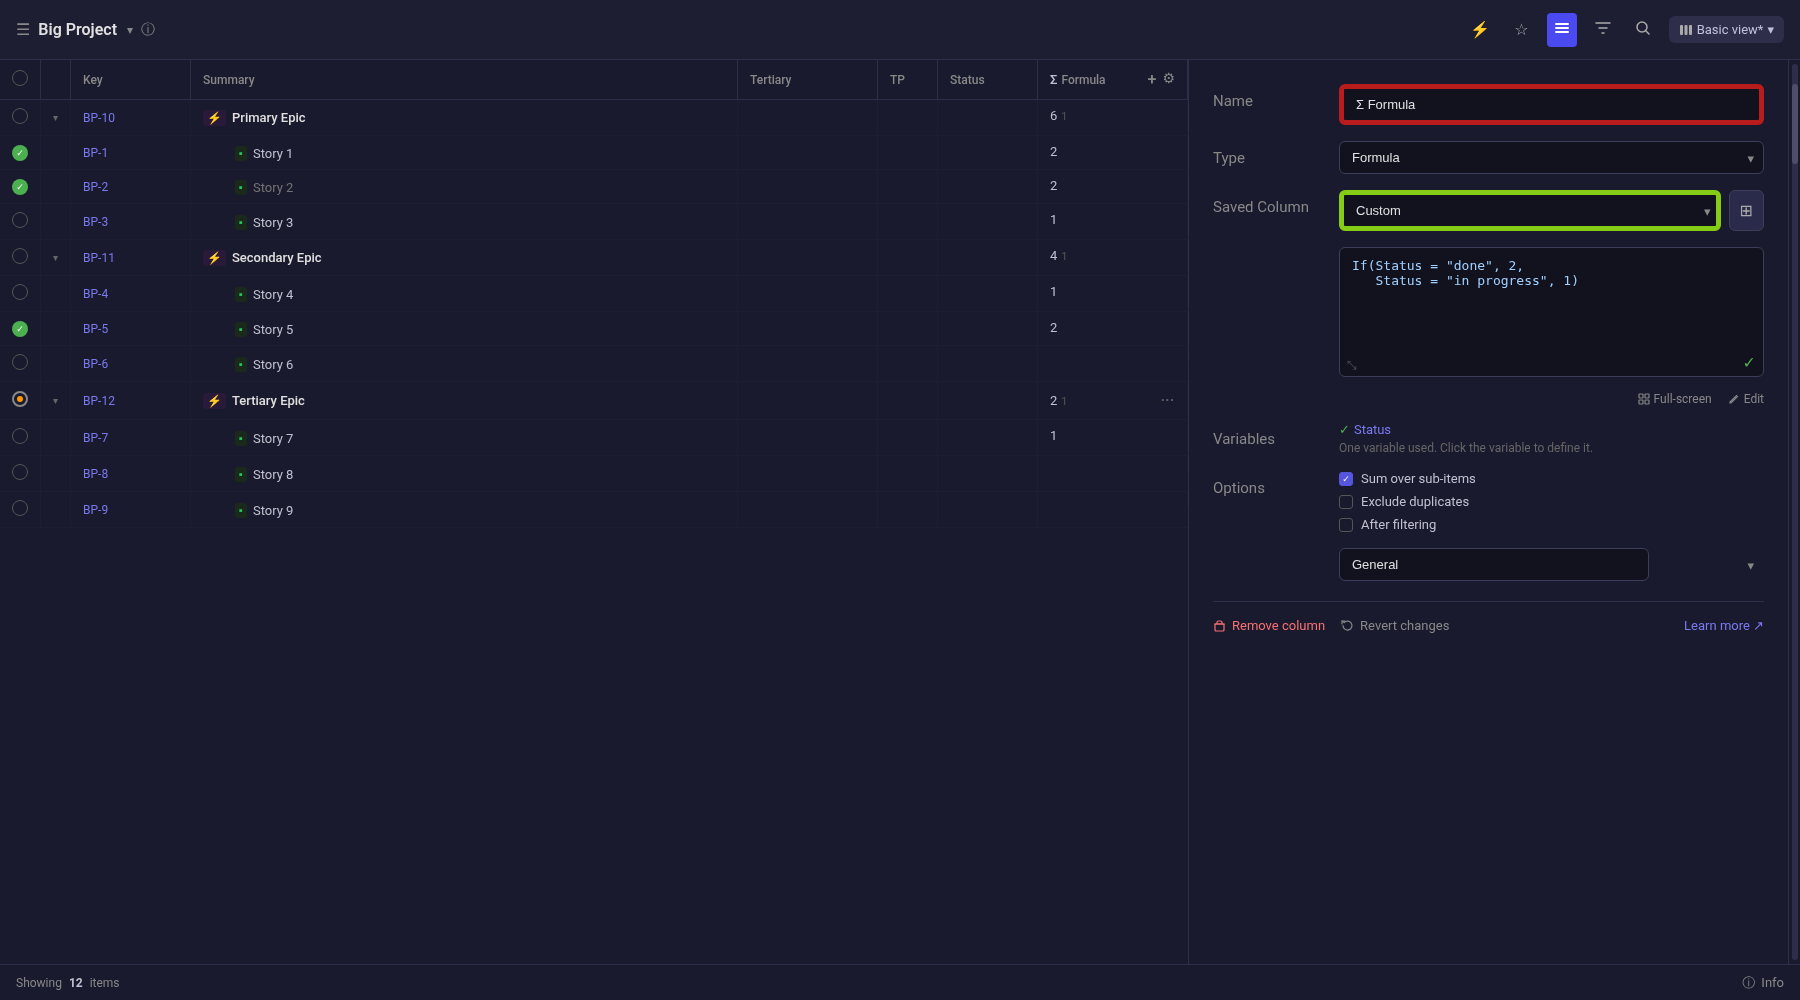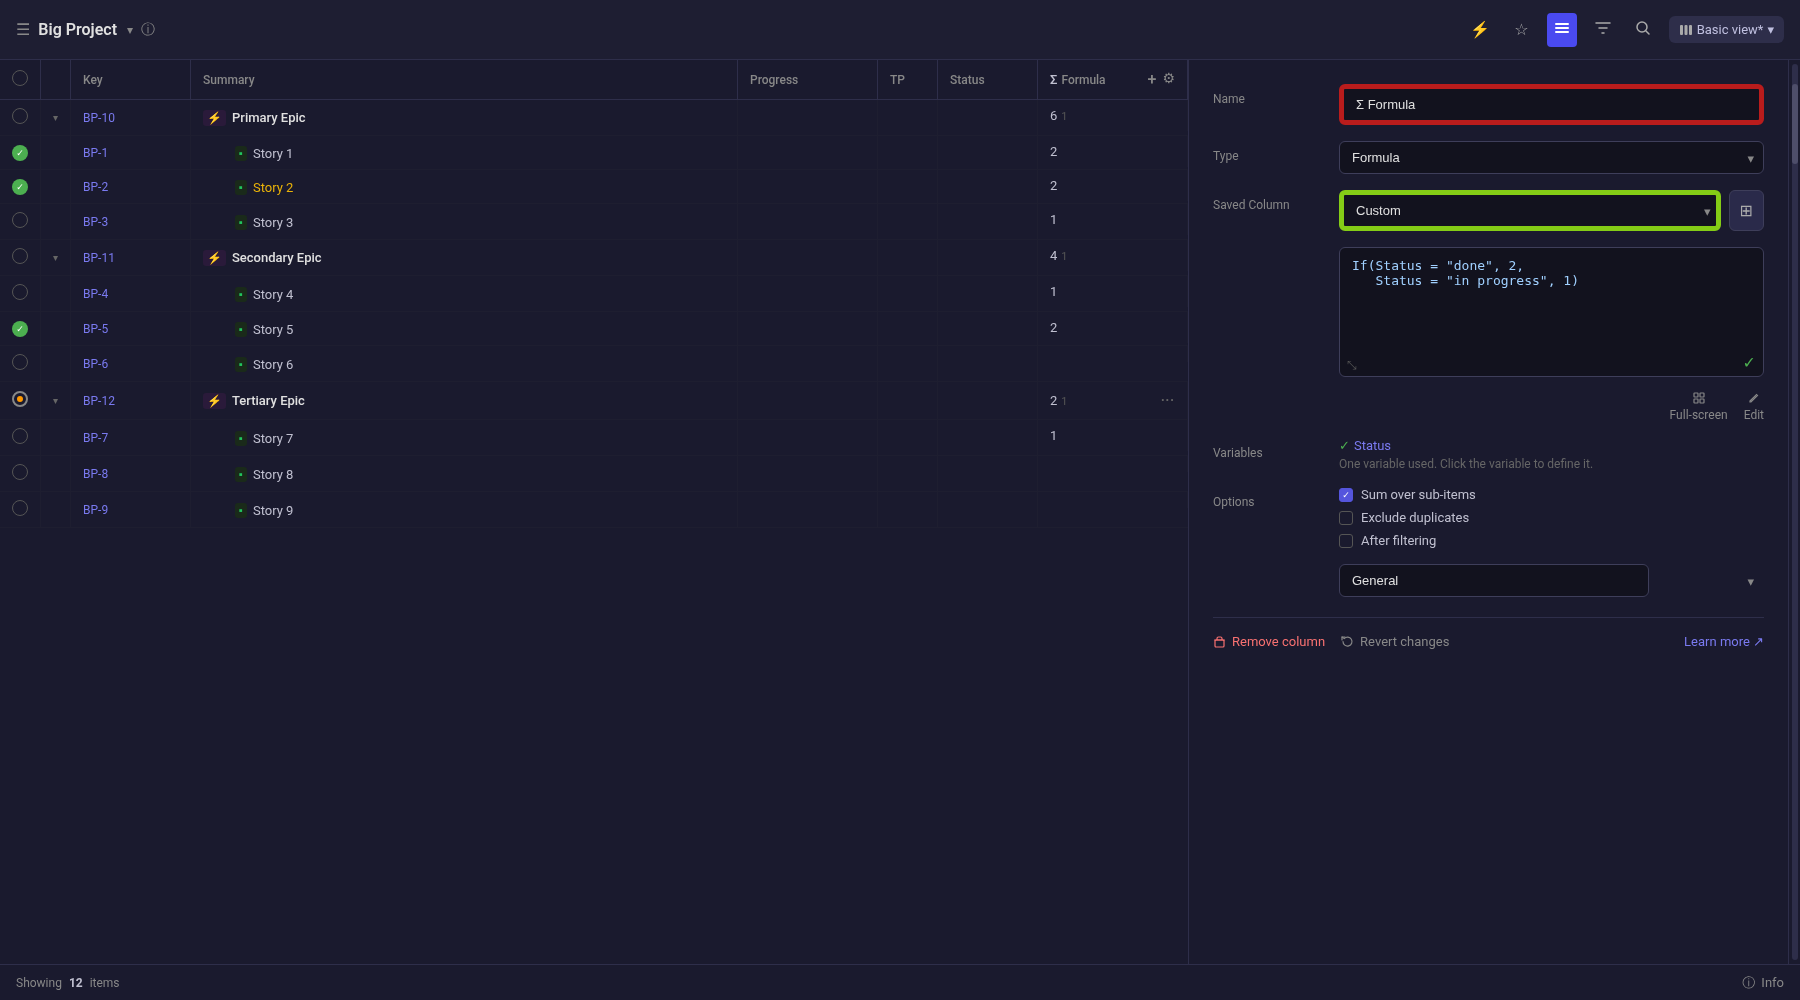--- a/index.html
+++ b/index.html
@@ -34,35 +34,35 @@
     .th-formula { width: 150px; }
 
     
     .table tbody tr { border-bottom: 1px solid #1e1e30; }
     .table td { padding: 8px 12px; border-right: 1px solid #1e1e30; color: #c0c0d0; font-size: 13px; vertical-align: middle; }
 
     
     .formula-panel { width: 600px; background: #1a1a2e; border-left: 1px solid #2e2e4a; display: flex; flex-direction: column; overflow-y: auto; flex-shrink: 0; padding: 24px; gap: 16px; }
 
     .field-row { display: flex; align-items: flex-start; gap: 16px; }
-    .field-label { color: #888; font-size: 12px; width: 110px; padding-top: 8px; flex-shrink: 0; }
+    .field-label { color: #888; font-size: 15px; width: 110px; padding-top: 8px; flex-shrink: 0; }
 
     .name-input { flex: 1; background: #12121e; border: 5px solid #b91c1c; border-radius: 6px; padding: 8px 12px; color: #e0e0e0; font-size: 13px; outline: none; }
 
     .select-wrapper { flex: 1; position: relative; }
     .select-wrapper select { width: 100%; background: #12121e; border: 1px solid #3e3e5a; border-radius: 6px; padding: 8px 12px; color: #e0e0e0; font-size: 13px; appearance: none; outline: none; cursor: pointer; }
     .select-arrow { position: absolute; right: 10px; top: 50%; transform: translateY(-50%); color: #888; pointer-events: none; }
 
     .formula-editor-wrapper { flex: 1; position: relative; }
     .formula-textarea { width: 100%; height: 130px; background: #12121e; border: 1px solid #3e3e5a; border-radius: 6px; padding: 10px 12px; color: #a0d0ff; font-size: 13px; font-family: monospace; outline: none; resize: none; }
     .formula-check { position: absolute; bottom: 8px; right: 8px; color: #4caf50; font-size: 16px; }
     .formula-resize { position: absolute; bottom: 8px; left: 8px; color: #555; font-size: 12px; }
 
     .formula-actions { display: flex; justify-content: flex-end; gap: 16px; align-items: center; margin-top: -4px; }
-    .action-link { color: #888; font-size: 12px; cursor: pointer; display: flex; align-items: center; gap: 4px; flex-direction: column; }
+    .action-link { color: #888; font-size: 12px; cursor: pointer; display: flex; align-items: center; gap: 4px; }
 
     .variables-row { display: flex; align-items: flex-start; gap: 16px; }
     .var-tag { display: inline-flex; align-items: center; gap: 4px; color: #7a7af0; font-size: 13px; cursor: pointer; }
     .var-check { color: #4caf50; }
     .var-hint { color: #666; font-size: 12px; margin-top: 4px; }
 
     .options-col { display: flex; flex-direction: column; gap: 8px; }
     .checkbox-row { display: flex; align-items: center; gap: 8px; color: #c0c0d0; font-size: 13px; cursor: pointer; }
     .checkbox-box { width: 14px; height: 14px; border-radius: 3px; border: 1px solid #555; background: transparent; flex-shrink: 0; display: inline-flex; align-items: center; justify-content: center; }
     .checkbox-box.checked { background: #5555dd; border-color: #5555dd; color: white; font-size: 9px; }
@@ -145,21 +145,21 @@
       <div style="overflow: auto; flex:1;">
         <table class="table">
           <thead class="table-header">
             <tr>
               <th class="th-circle">
                 <div style="width:16px;height:16px;border-radius:50%;border:1.5px solid #555;display:inline-block;"></div>
               </th>
               <th class="th-arrow"></th>
               <th class="th-key">Key</th>
               <th class="th-summary">Summary</th>
-              <th class="th-progress">Progress</th>
+              <th class="th-progress">Tertiary</th>
               <th class="th-tp">TP</th>
               <th class="th-status">Status</th>
               <th class="th-formula">
                 <div class="formula-header-cell">
                   <span class="sigma">Σ</span>
                   <span>Formula</span>
                   <div style="margin-left:auto; display:flex; gap:6px;">
                     <span class="col-add">+</span>
                     <span class="col-settings">⚙</span>
                   </div>
@@ -200,21 +200,21 @@
         <span><span style="color:#c0c0d0;">2</span></span>
 
       </td>
     </tr>
               <tr>
       <td style="width:30px;"><div style="width:16px;height:16px;border-radius:50%;background:#4caf50;display:inline-flex;align-items:center;justify-content:center;color:white;font-size:9px;">✓</div></td>
       <td style="width:24px;color:#666;font-size:10px;"></td>
       <td style="color:#7a7af0;font-size:12px;">BP-2</td>
       <td style="padding-left:28px;"><span style="display:inline-flex;align-items:center;gap:6px;margin-left:16px;">
         <span style="color:#22c55e;font-size:11px;background:#1a2a1a;border-radius:3px;padding:1px 4px;">▪</span>
-        <span style="color:#eab308;">Story 2</span>
+        <span style="color:#737373;">Story 2</span>
       </span></td>
       <td></td>
       <td></td>
       <td></td>
       <td style="display:flex;align-items:center;gap:4px;justify-content:space-between;">
         <span><span style="color:#c0c0d0;">2</span></span>
 
       </td>
     </tr>
               <tr>

